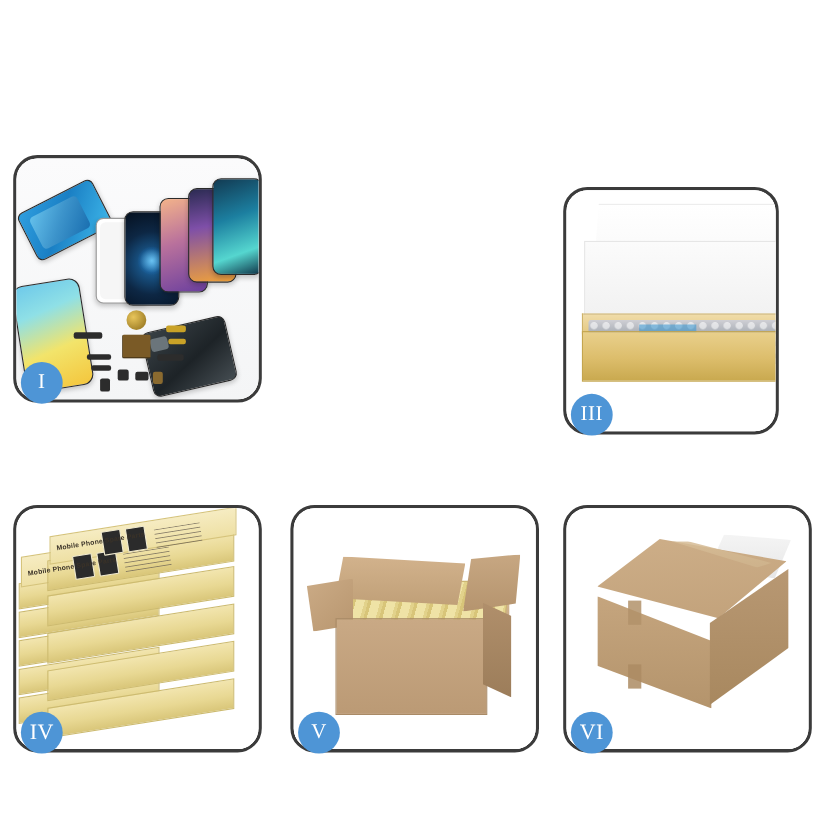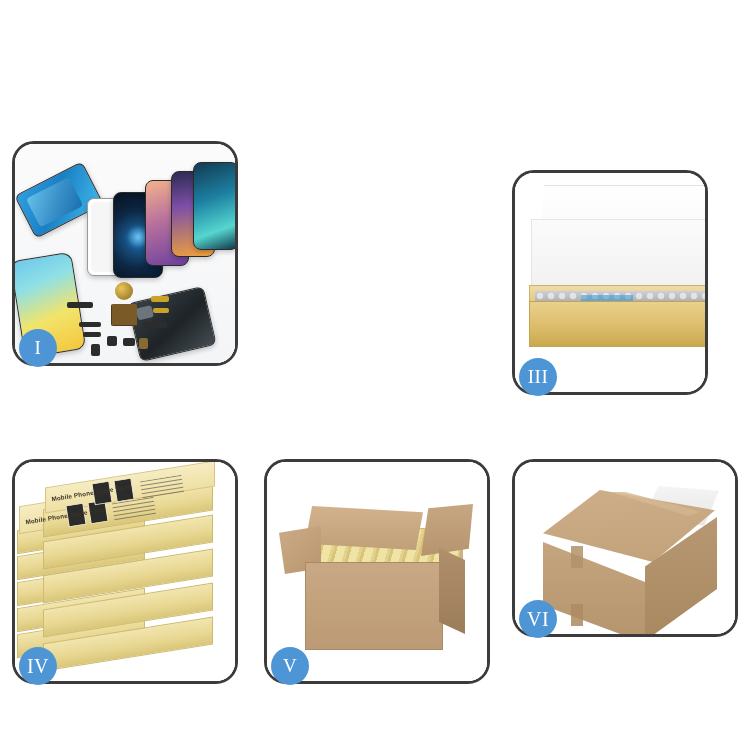--- a/index.html
+++ b/index.html
@@ -56,21 +56,21 @@
     border-radius: 19px;
     overflow:hidden;
     background:#fdfdfd;
   }
   
   .p1 { left:12px;  top:141px; width:226px; height:225px; }
   .p2 { left:264px; top:141px; width:226px; height:225px; }
   .p3 { left:512px; top:141px; width:196px; height:225px;margin-top:29px; }
   .p4 { left:12px;  top:459px; width:226px; height:225px; }
   .p5 { left:264px; top:459px; width:226px; height:225px; }
-  .p6 { left:512px; top:459px; width:226px; height:178px; }
+  .p6 { left:512px; top:459px; width:226px; height:225px; }
 
   
   .badge {
     position:absolute;
     left: 4px;
     bottom: -4px;
     width: 38px; height: 38px;
     border-radius: 50%;
     background: #4e95d6;
     color: #ffffff;

